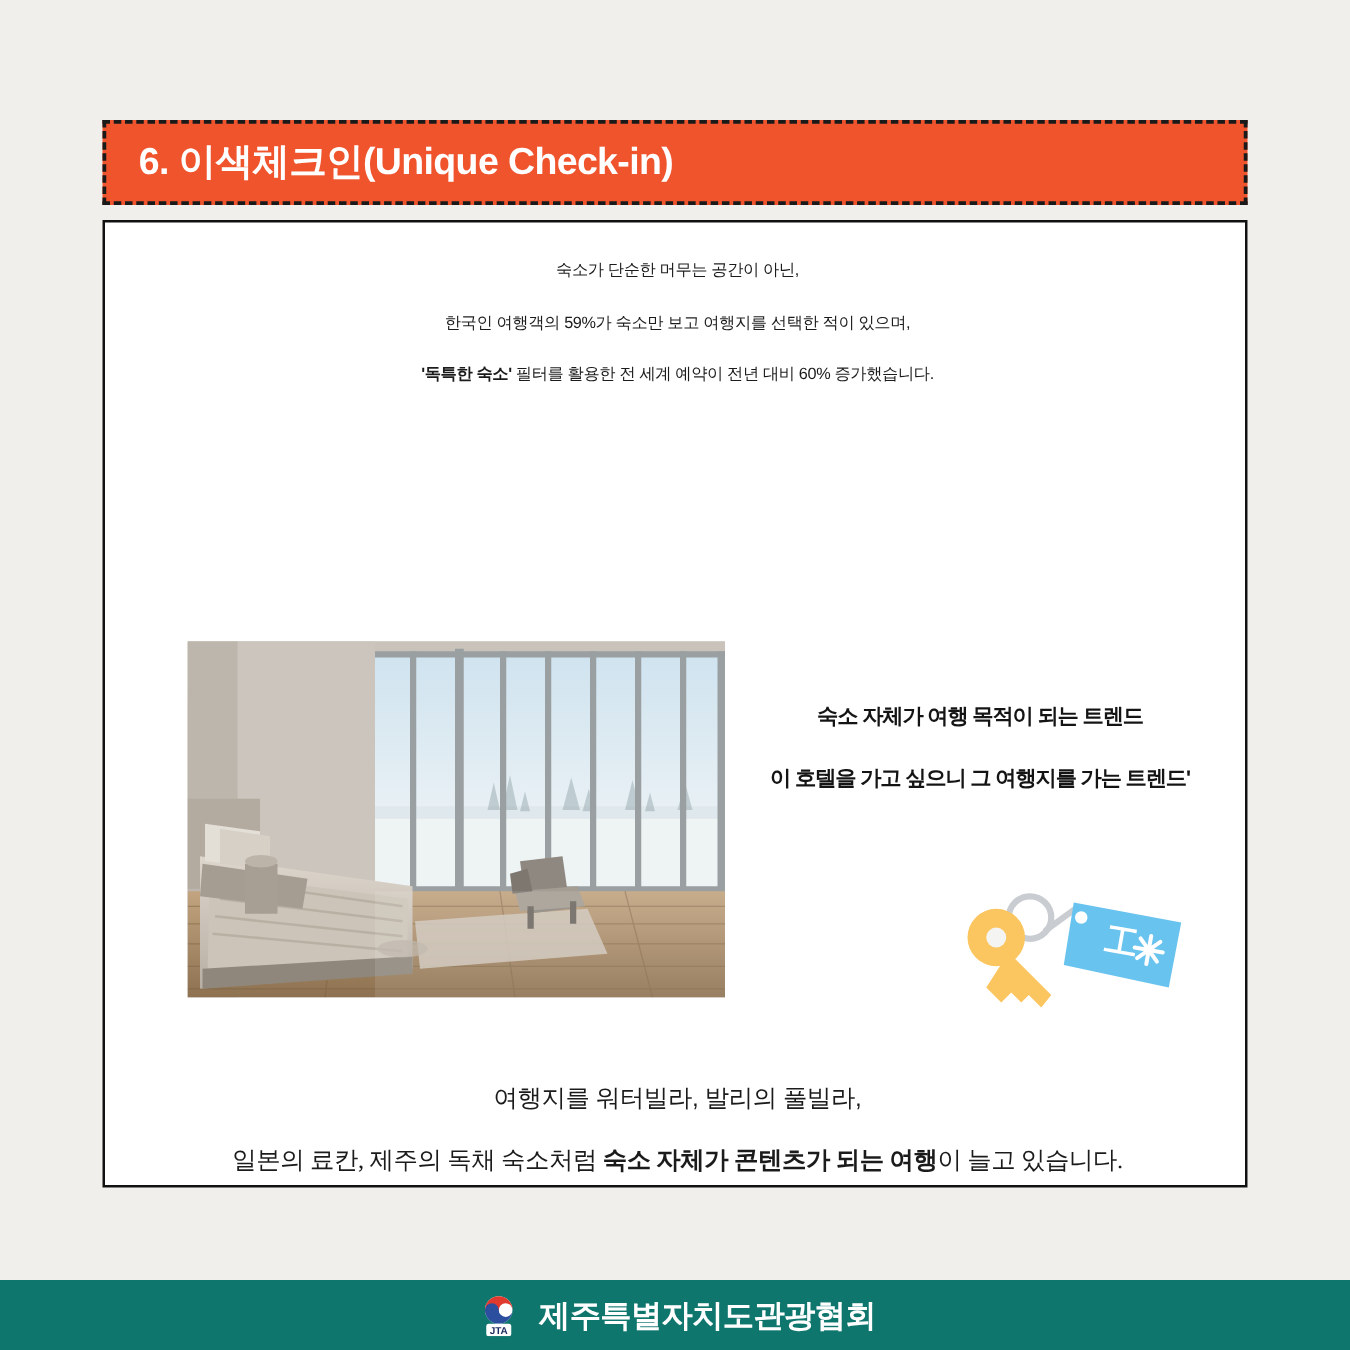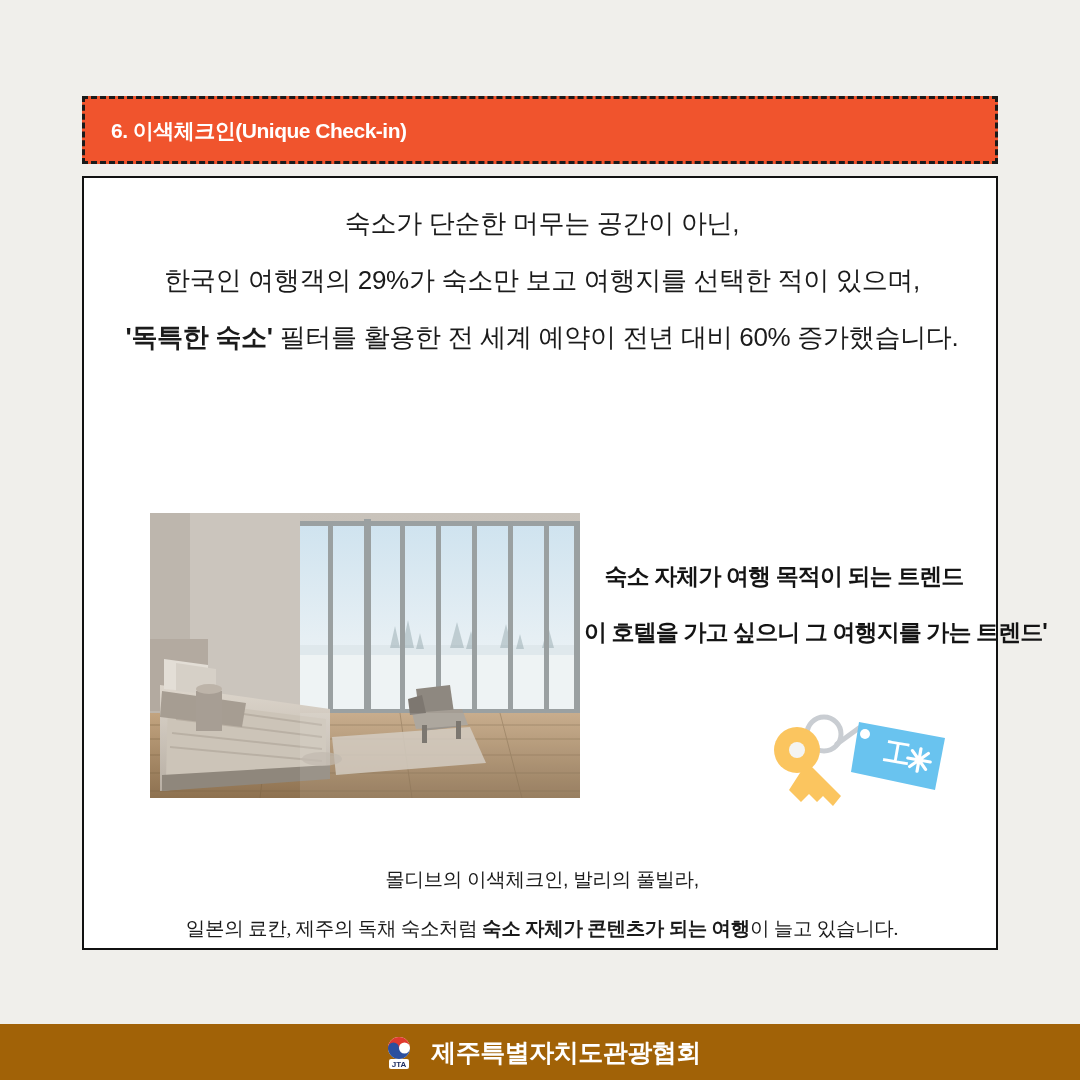--- a/index.html
+++ b/index.html
@@ -31,21 +31,21 @@
     width: 916px;
     height: 68px;
     background: #f0542d;
     border: 3px dashed #1a1a1a;
     box-sizing: border-box;
     display: flex;
     align-items: center;
   }
   .header-title {
     color: #ffffff;
-    font-size: 21px;
+    font-size: 30px;
     font-weight: bold;
     letter-spacing: -0.5px;
     margin-left: 26px;
     line-height: 1;
     white-space: nowrap;
   }
 
   
   .body-box {
     position: absolute;
@@ -60,21 +60,21 @@
 
   .intro {
     position: absolute;
     left: 0;
     top: 30px;
     width: 916px;
     text-align: center;
   }
   .intro p {
     margin: 0 0 26px 0;
-    font-size: 26px;
+    font-size: 13px;
     color: #1b1b1b;
     line-height: 1.2;
     letter-spacing: -0.3px;
   }
   .intro p:last-child { margin-bottom: 16px; }
   .b { font-weight: bold; }
 
   
   .photo {
     position: absolute;
@@ -90,21 +90,21 @@
   
   .right-text {
     position: absolute;
     left: 500px;
     top: 385px;
     width: 400px;
     text-align: center;
   }
   .right-text p {
     margin: 0 0 30px 0;
-    font-size: 23px;
+    font-size: 17px;
     font-weight: bold;
     color: #141414;
     letter-spacing: -0.9px;
     line-height: 1.15;
     white-space: nowrap;
   }
   .right-text p:last-child { margin-bottom: 4px; }
 
   
   .key-illu {
@@ -132,21 +132,21 @@
   }
   .outro p:last-child { margin-bottom: 0; font-family: Liberation Serif, serif; }
 
   
   .footer {
     position: absolute;
     left: 0;
     bottom: 0;
     width: 1080px;
     height: 56px;
-    background: #a16207;
+    background: #0f766e;
     display: flex;
     align-items: center;
     justify-content: center;
     gap: 12px;
   }
   .footer-logo {
     width: 40px;
     height: 34px;
     position: relative;
   }
@@ -163,21 +163,21 @@
 <div class="card">
 
   <div class="header-bar">
     <div class="header-title">6. 이색체크인(Unique Check-in)</div>
   </div>
 
   <div class="body-box">
 
     <div class="intro">
         <p><span>숙소가 단순한 머무는 공간이 아닌,</span></p>
-        <p><span>한국인 여행객의 29%가 숙소만 보고 여행지를 선택한 적이 있으며,</span></p>
+        <p><span>한국인 여행객의 59%가 숙소만 보고 여행지를 선택한 적이 있으며,</span></p>
         <p><span class="b">'독특한 숙소'</span><span> 필터를 활용한 전 세계 예약이 전년 대비 60% 증가했습니다.</span></p>
       </div>
 
     <div class="photo">
       <svg width="430" height="285" viewBox="0 0 430 285" xmlns="http://www.w3.org/2000/svg">
         <defs>
           <linearGradient id="wallG" x1="0" y1="0" x2="0" y2="1">
             <stop offset="0%" stop-color="#c9c3bb"></stop>
             <stop offset="100%" stop-color="#b7b0a7"></stop>
           </linearGradient>
@@ -317,21 +317,21 @@
             <rect x="-1.6" y="-13" width="3.2" height="26" rx="1.6"></rect>
             <rect x="-13" y="-1.6" width="26" height="3.2" rx="1.6"></rect>
             <rect x="-1.6" y="-13" width="3.2" height="26" rx="1.6" transform="rotate(45)"></rect>
             <rect x="-13" y="-1.6" width="26" height="3.2" rx="1.6" transform="rotate(45)"></rect>
           </g>
         </g>
       </svg>
     </div>
 
     <div class="outro">
-        <p><span>몰디브의 이색체크인, 발리의 풀빌라,</span></p>
+        <p><span>여행지를 워터빌라, 발리의 풀빌라,</span></p>
         <p><span>일본의 료칸, 제주의 독채 숙소처럼 </span><span class="b">숙소 자체가 콘텐츠가 되는 여행</span><span>이 늘고 있습니다.</span></p>
       </div>
 
   </div>
 </div>
 
 <div class="footer">
   <div class="footer-logo">
     <svg width="40" height="34" viewBox="0 0 40 34" xmlns="http://www.w3.org/2000/svg">
       <circle cx="20" cy="13" r="11" fill="#ffffff"></circle>

